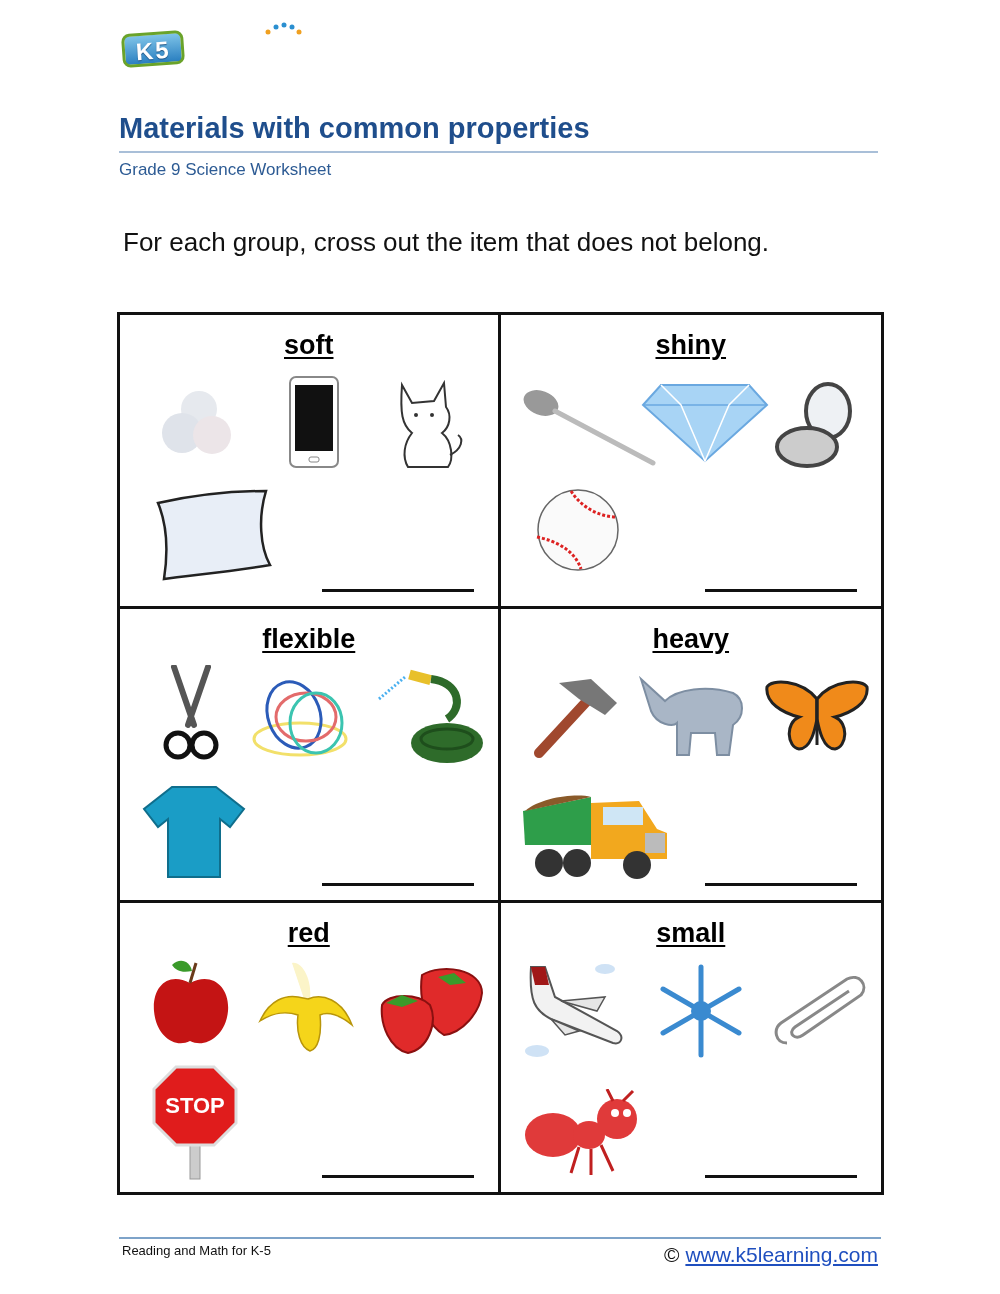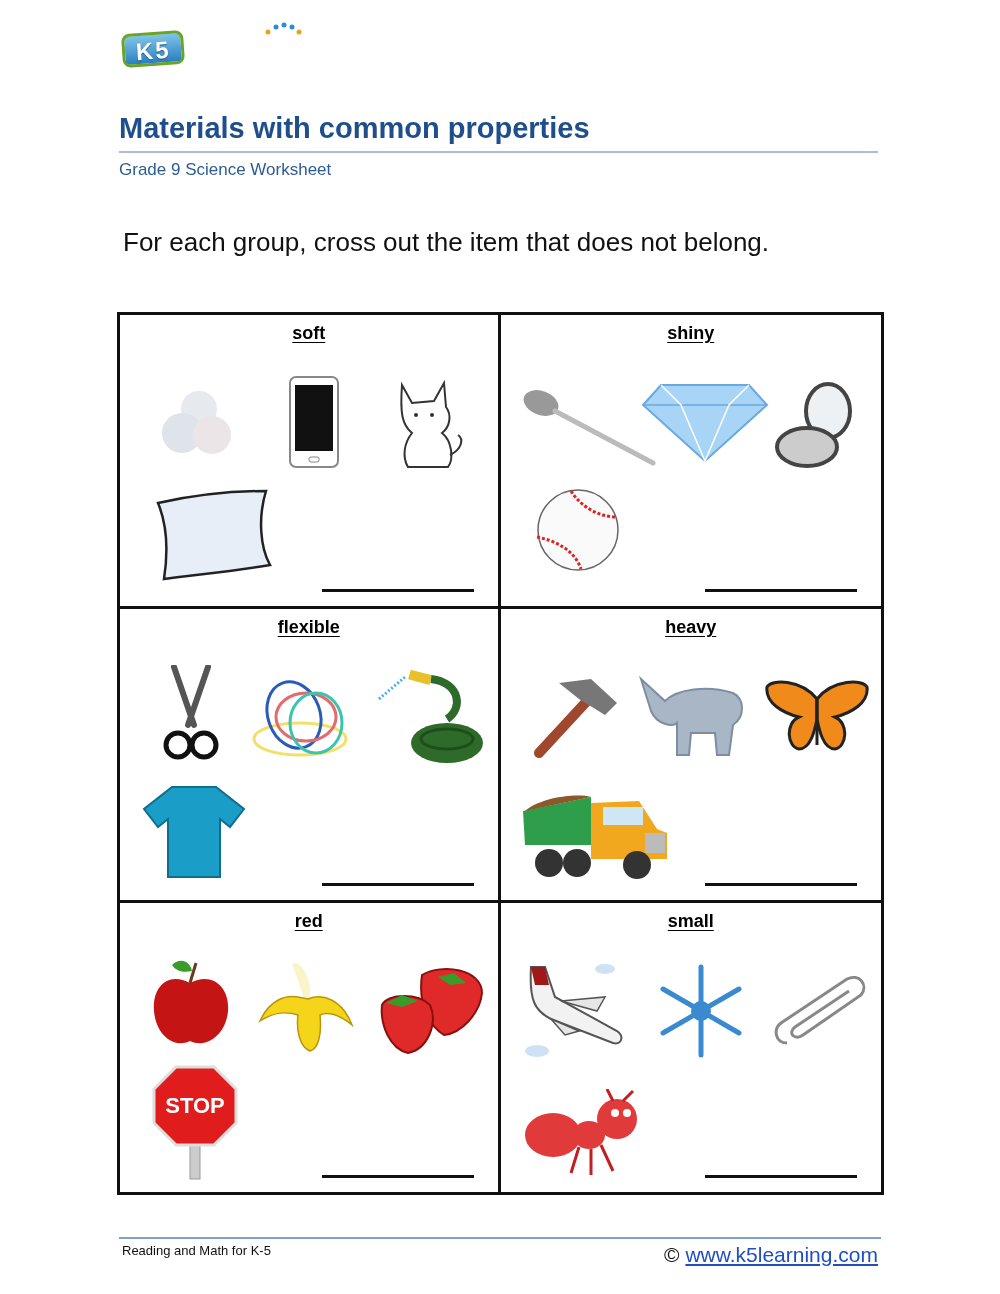--- a/index.html
+++ b/index.html
@@ -9,21 +9,21 @@
   .logo .word{position:absolute;left:64px;top:6px;font-size:36px;font-weight:bold;color:#5a9a2a;letter-spacing:-1px;text-shadow:0 1px 0 #3d6e1a;}
   .logo .dots{position:absolute;left:140px;top:0;width:40px;height:14px;}
   .title{position:absolute;left:119px;top:104px;font-size:29px;font-weight:bold;color:#1f4e8c;margin-top:8px;}
   .rule{position:absolute;left:119px;width:759px;height:2px;background:#a9bfd8;}
   .subtitle{position:absolute;left:119px;top:160px;font-size:17px;color:#2d5b94;}
   .instr{position:absolute;left:123px;top:224px;font-size:26px;line-height:37px;color:#111;text-align:center;}
   .grid{position:absolute;left:117px;top:312px;width:767px;height:883px;border:3px solid #111;box-sizing:border-box;display:grid;grid-template-columns:1fr 1fr;grid-template-rows:294px 294px 1fr;}
   .cell{position:relative;border-right:3px solid #111;border-bottom:3px solid #111;}
   .cell:nth-child(2n){border-right:none;}
   .cell:nth-last-child(-n+2){border-bottom:none;}
-  .cell h2{position:absolute;left:0;right:0;top:8px;margin:0;text-align:center;font-size:18px;font-weight:bold;text-decoration:underline;text-underline-offset:3px;}
+  .cell h2{position:absolute;left:0;right:0;top:8px;margin:7px;text-align:center;font-size:27px;font-weight:bold;text-decoration:underline;text-underline-offset:3px;}
   .line{position:absolute;right:24px;bottom:14px;width:152px;height:3px;background:#111;}
   .pic{position:absolute;}
   .footer-rule{position:absolute;left:119px;top:1237px;width:762px;height:2px;background:#7ea3c9;}
   .footer-left{position:absolute;left:122px;top:1243px;font-size:13px;color:#111;}
   .footer-right{position:absolute;right:122px;top:1243px;font-size:21px;color:#111;}
   .footer-right a{color:#1f4fbf;text-decoration:underline;}
 </style>
 </head>
 <body>
 

